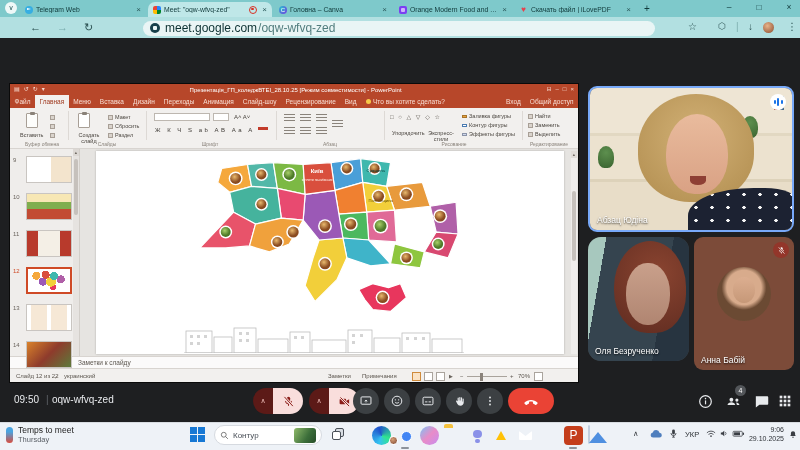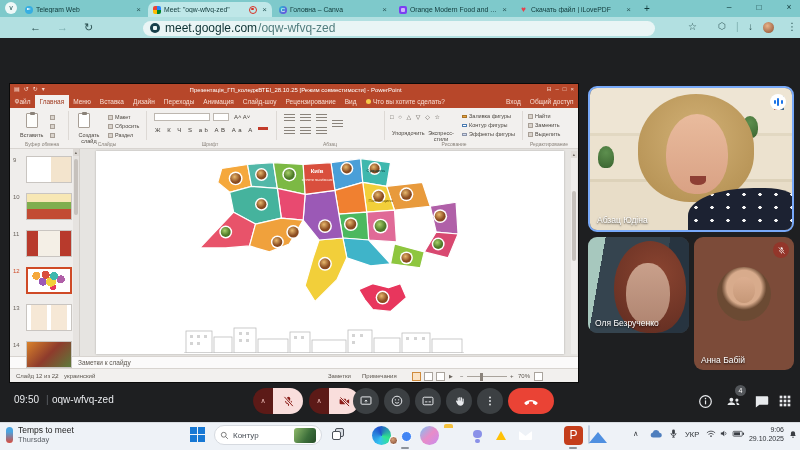--- a/index.html
+++ b/index.html
@@ -114,21 +114,21 @@
   .plant { position:absolute; width:16px; height:22px; background:radial-gradient(circle at 50% 30%,#5d8f4e,#39632f); border-radius:50% 50% 40% 40%; }
   .bookbar { position:absolute; width:4px; height:14px; background:#b05038; }
   .t1hair { position:absolute; left:48px; top:6px; width:116px; height:108px; background:radial-gradient(circle at 50% 40%,#d2b176,#b08c4e); border-radius:52% 52% 46% 46%; }
   .t1face { position:absolute; left:76px; top:26px; width:62px; height:80px; background:linear-gradient(#e9bb9d,#d9a184); border-radius:50% 50% 46% 46%; }
   .t1mouth { position:absolute; left:100px; top:88px; width:16px; height:9px; background:#8e3f34; border-radius:0 0 50% 50%; }
   .t1body { position:absolute; right:-6px; bottom:-4px; width:110px; height:46px; background:#1c2232;
             border-radius:60% 30% 0 0; background-image:radial-gradient(#f5f5f5 1.6px, transparent 2px); background-size:16px 13px; }
   .audiopill { position:absolute; right:6px; top:6px; width:16px; height:16px; border-radius:50%; background:#fff;
                display:flex; align-items:center; justify-content:center; gap:1.5px; }
   .audiopill i { width:2px; background:#1a73e8; border-radius:1px; display:block; }
-  .t2 { left:588px; top:199px; width:101px; height:96px; }
+  .t2 { left:588px; top:199px; width:101px; height:124px;border-radius:13px; }
   .t2scene { position:absolute; inset:0; background:linear-gradient(100deg,#a7c8be 0 15%, #35444f 15% 70%, #273440 70%); }
   .t2hair { position:absolute; left:26px; top:4px; width:72px; height:92px; background:radial-gradient(circle at 60% 35%,#8a4430,#5e2b20); border-radius:50% 50% 42% 46%; }
   .t2face { position:absolute; left:38px; top:26px; width:44px; height:62px; background:linear-gradient(#c9a08b,#b08571); border-radius:48%; }
   .t3 { left:694px; top:199px; width:100px; height:133px; background:#7c4b39; }
   .t3av { position:absolute; left:23px; top:30px; width:54px; height:54px; border-radius:50%;
           background:radial-gradient(circle at 50% 38%, #d8ab8c 0 40%, #6b4a33 52% 100%); }
   .t3av::after { content:""; position:absolute; left:16px; top:10px; width:22px; height:26px;
           background:linear-gradient(#dcae90,#c69878); border-radius:48%; }
   .mutebadge { position:absolute; right:5px; top:5px; width:16px; height:16px; border-radius:50%; background:#93362a;
                display:flex; align-items:center; justify-content:center; }

